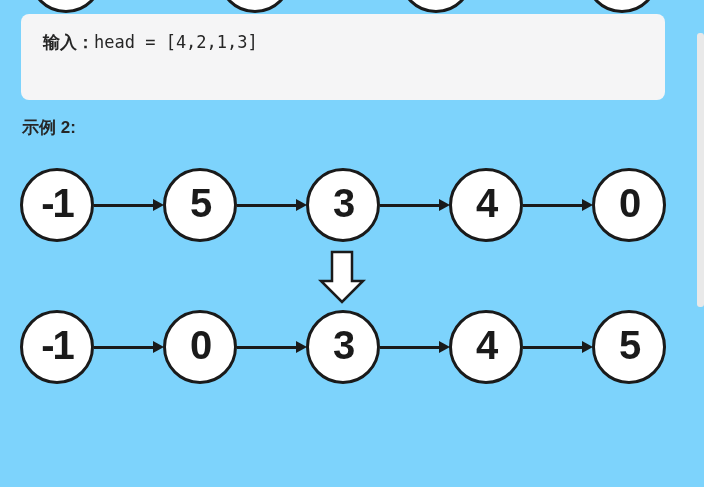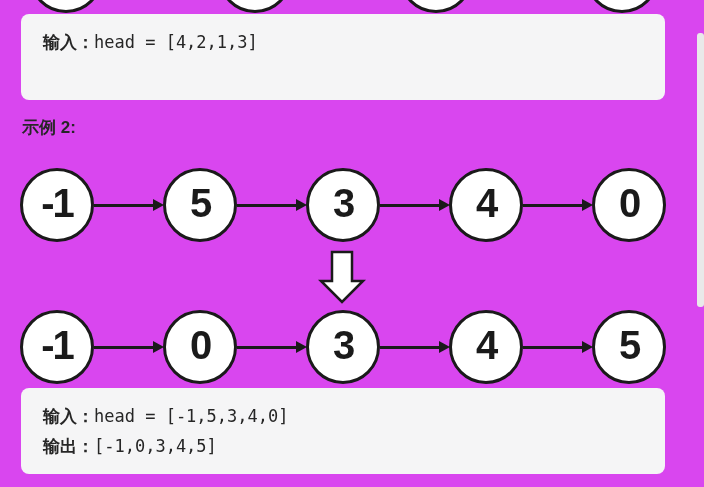--- a/index.html
+++ b/index.html
@@ -1,17 +1,17 @@
 <!DOCTYPE html>
 <html><head>
 <meta charset="utf-8">
 <style>
   html,body{margin:0;padding:0;background:#ffffff;}
   .screen{
-    position:relative;width:704px;height:487px;overflow:hidden;background:#d946ef;
+    position:relative;width:704px;height:487px;overflow:hidden;background:#7dd3fc;
     font-family:"Liberation Sans",sans-serif;color:#262626;
   }
   
   .top-arcs{position:absolute;left:0;top:0;width:704px;height:14px;overflow:hidden;}
   .arc-node{position:absolute;top:-61px;width:74px;height:74px;border:3px solid #1a1a1a;
     border-radius:50%;box-sizing:border-box;background:#fff;}
   
   .code-block{
     position:absolute;left:21px;width:644px;height:86px;margin:0;box-sizing:border-box;
     background:#f5f5f6;border-radius:8px;padding:13px 10px 0 22px;
@@ -101,17 +101,16 @@
     <div class="harrow" style="left:380px"></div>
     <div class="node" style="left:449px">
         <span>4</span>
       </div>
     <div class="harrow" style="left:523px"></div>
     <div class="node" style="left:592px">
         <span>5</span>
       </div>
   </div>
 
-  <pre class="code-block" style="top:388px"><div><strong>输入：</strong><span>head = [-1,5,3,4,0]</span></div><div><strong>输出：</strong><span>[-1,0,3,4,5]</span></div></pre>
 
   <div class="scrollbar-thumb"></div>
 
 </div>
 
 </body></html>

